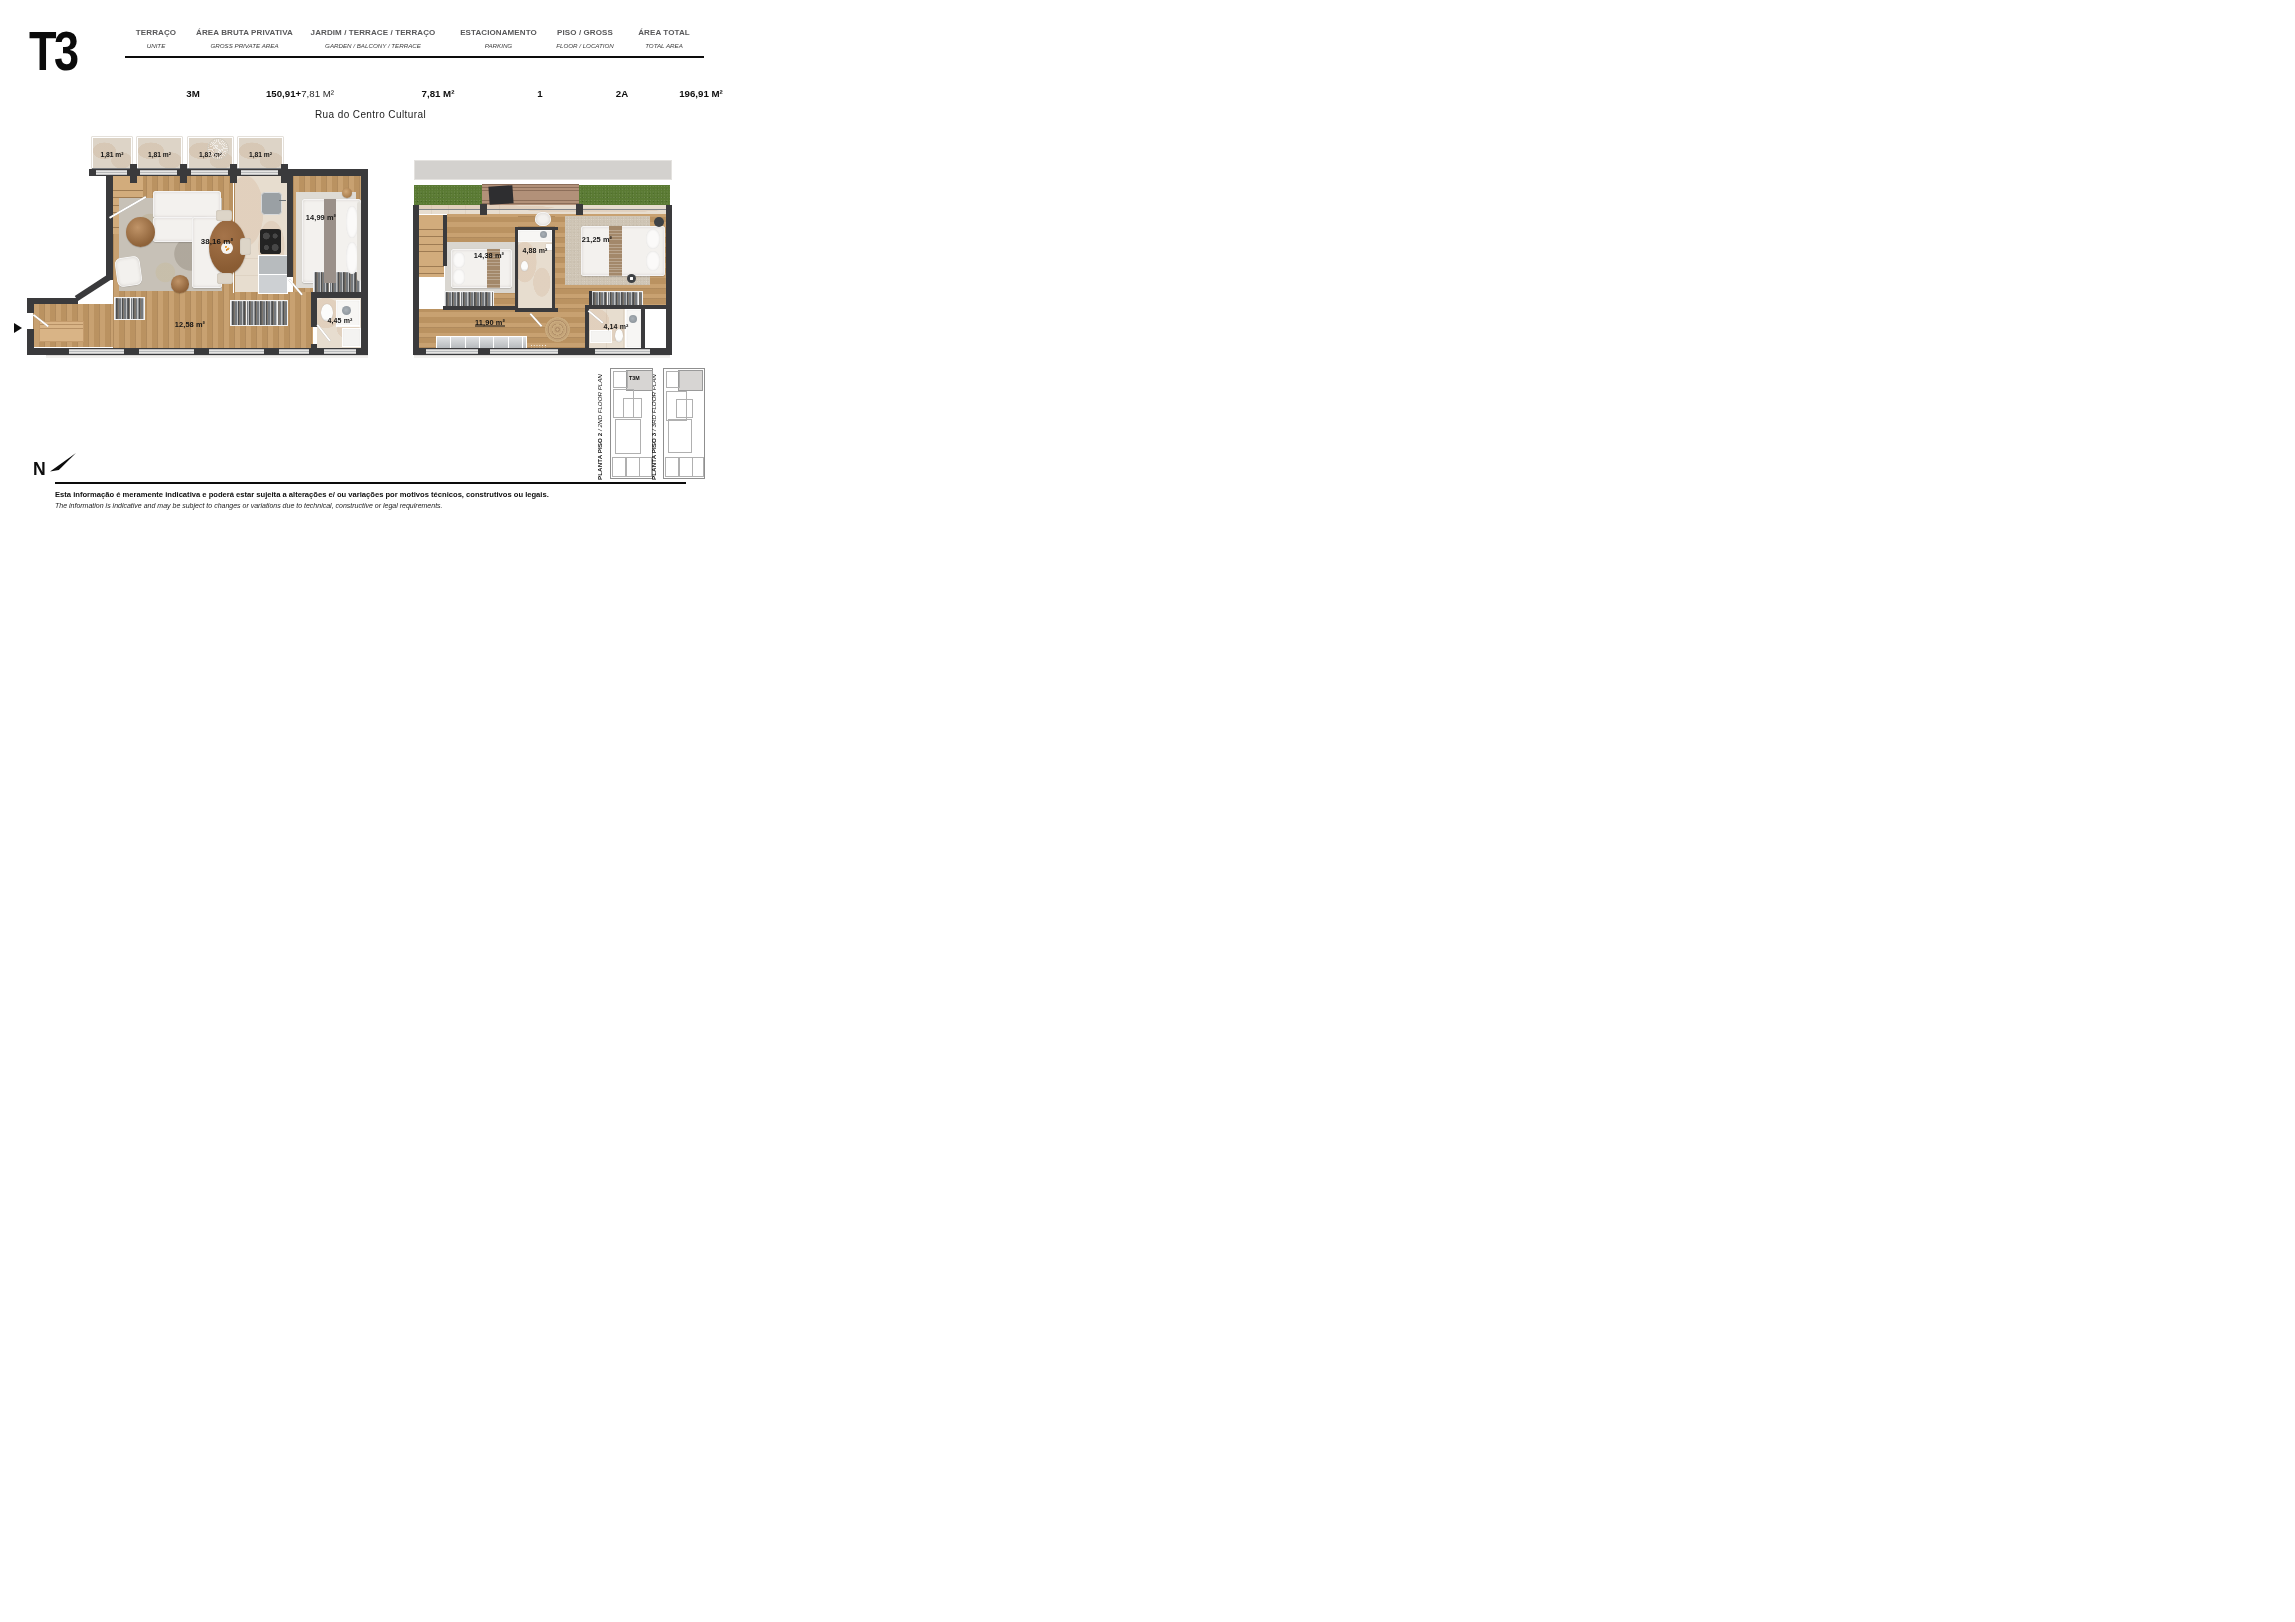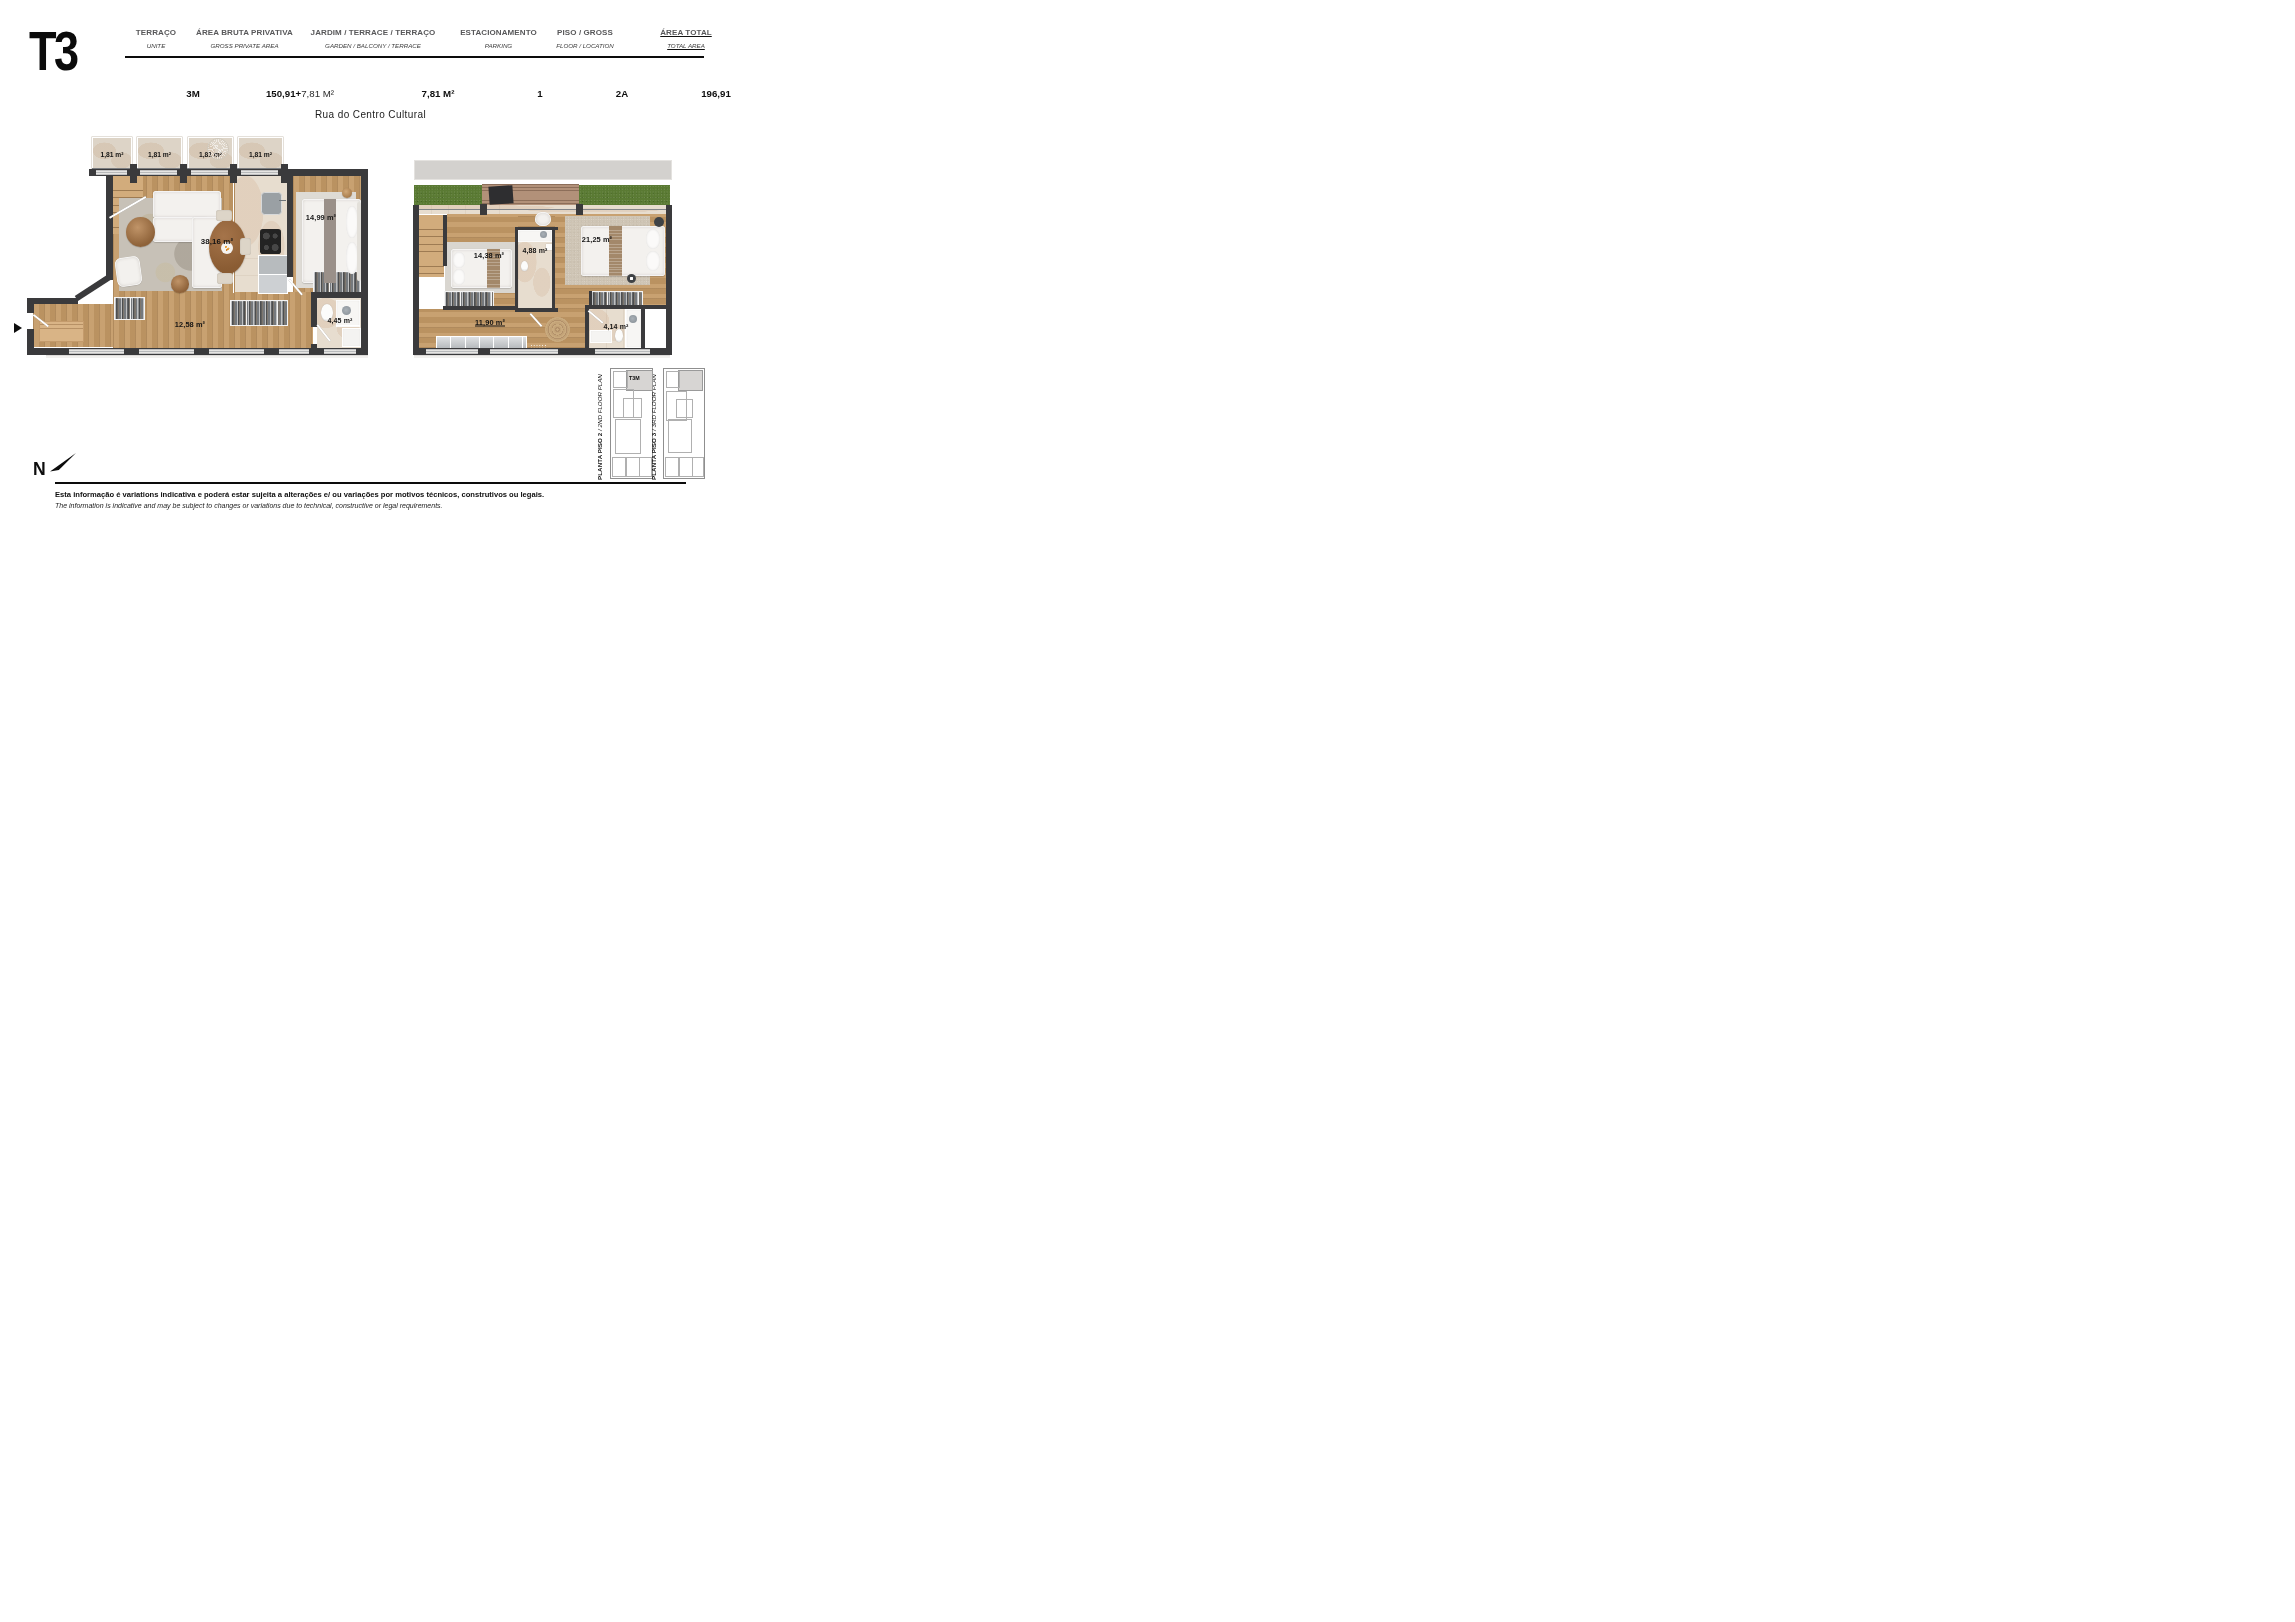--- a/index.html
+++ b/index.html
@@ -80,21 +80,21 @@
   <div class="hdr-col" style="left:457px;width:83px;">
     <span class="hdr-pt">ESTACIONAMENTO</span>
     <span class="hdr-en">PARKING</span>
     <span class="hdr-val">1</span>
   </div>
   <div class="hdr-col" style="left:548px;width:74px;">
     <span class="hdr-pt">PISO / GROSS</span>
     <span class="hdr-en">FLOOR / LOCATION</span>
     <span class="hdr-val">2A</span>
   </div>
-  <div class="hdr-col" style="left:649px;width:74px;text-decoration:underline;">
+  <div class="hdr-col" style="left:627px;width:74px;">
     <span class="hdr-pt">ÁREA TOTAL</span>
     <span class="hdr-en">TOTAL AREA</span>
     <span class="hdr-val">196,91  M²</span>
   </div>
   <div class="abs" style="left:125px;top:56px;width:579px;height:2.1px;background:#0c0c0c;"></div>
 
   <div class="abs street" style="left:278px;top:109px;width:185px;">Rua do Centro Cultural</div>
 
   <div class="abs balc" style="left:92px;top:137px;width:38px;height:32px;">
       <span class="b-label">1,81 m²</span>
@@ -300,17 +300,17 @@
   <div class="mp-rect" style="left:679px;top:457px;width:12px;height:17.6px;"></div>
   <div class="mp-rect" style="left:692px;top:457px;width:10.2px;height:17.6px;"></div>
   <div class="vlab" style="left:650px;top:366px;height:114px;"><b>PLANTA PISO 3</b><i> / 3RD FLOOR PLAN</i></div>
 
   <div class="abs compass-n" style="left:33px;top:459px;">N</div>
   <svg class="abs" style="left:50px;top:453px;z-index:2;" width="26" height="18.5" viewBox="0 0 56 40">
       <polygon points="0,40 56,0 19,37" fill="#0d0d0d"></polygon>
     </svg>
 
   <div class="abs" style="left:55px;top:482px;width:631px;height:2.3px;background:#0c0c0c;"></div>
-  <div class="abs disc-pt" style="left:55px;top:490px;width:648px;">Esta informação é variations indicativa e poderá estar sujeita a alterações e/ ou variações por motivos técnicos, construtivos ou legais.</div>
+  <div class="abs disc-pt" style="left:55px;top:490px;width:648px;">Esta informação é meramente indicativa e poderá estar sujeita a alterações e/ ou variações por motivos técnicos, construtivos ou legais.</div>
   <div class="abs disc-en" style="left:55px;top:502px;width:648px;">The information is indicative and may be subject to changes or variations due to technical, constructive or legal requirements.</div>
 
 </div>
 
 
 </body></html>

